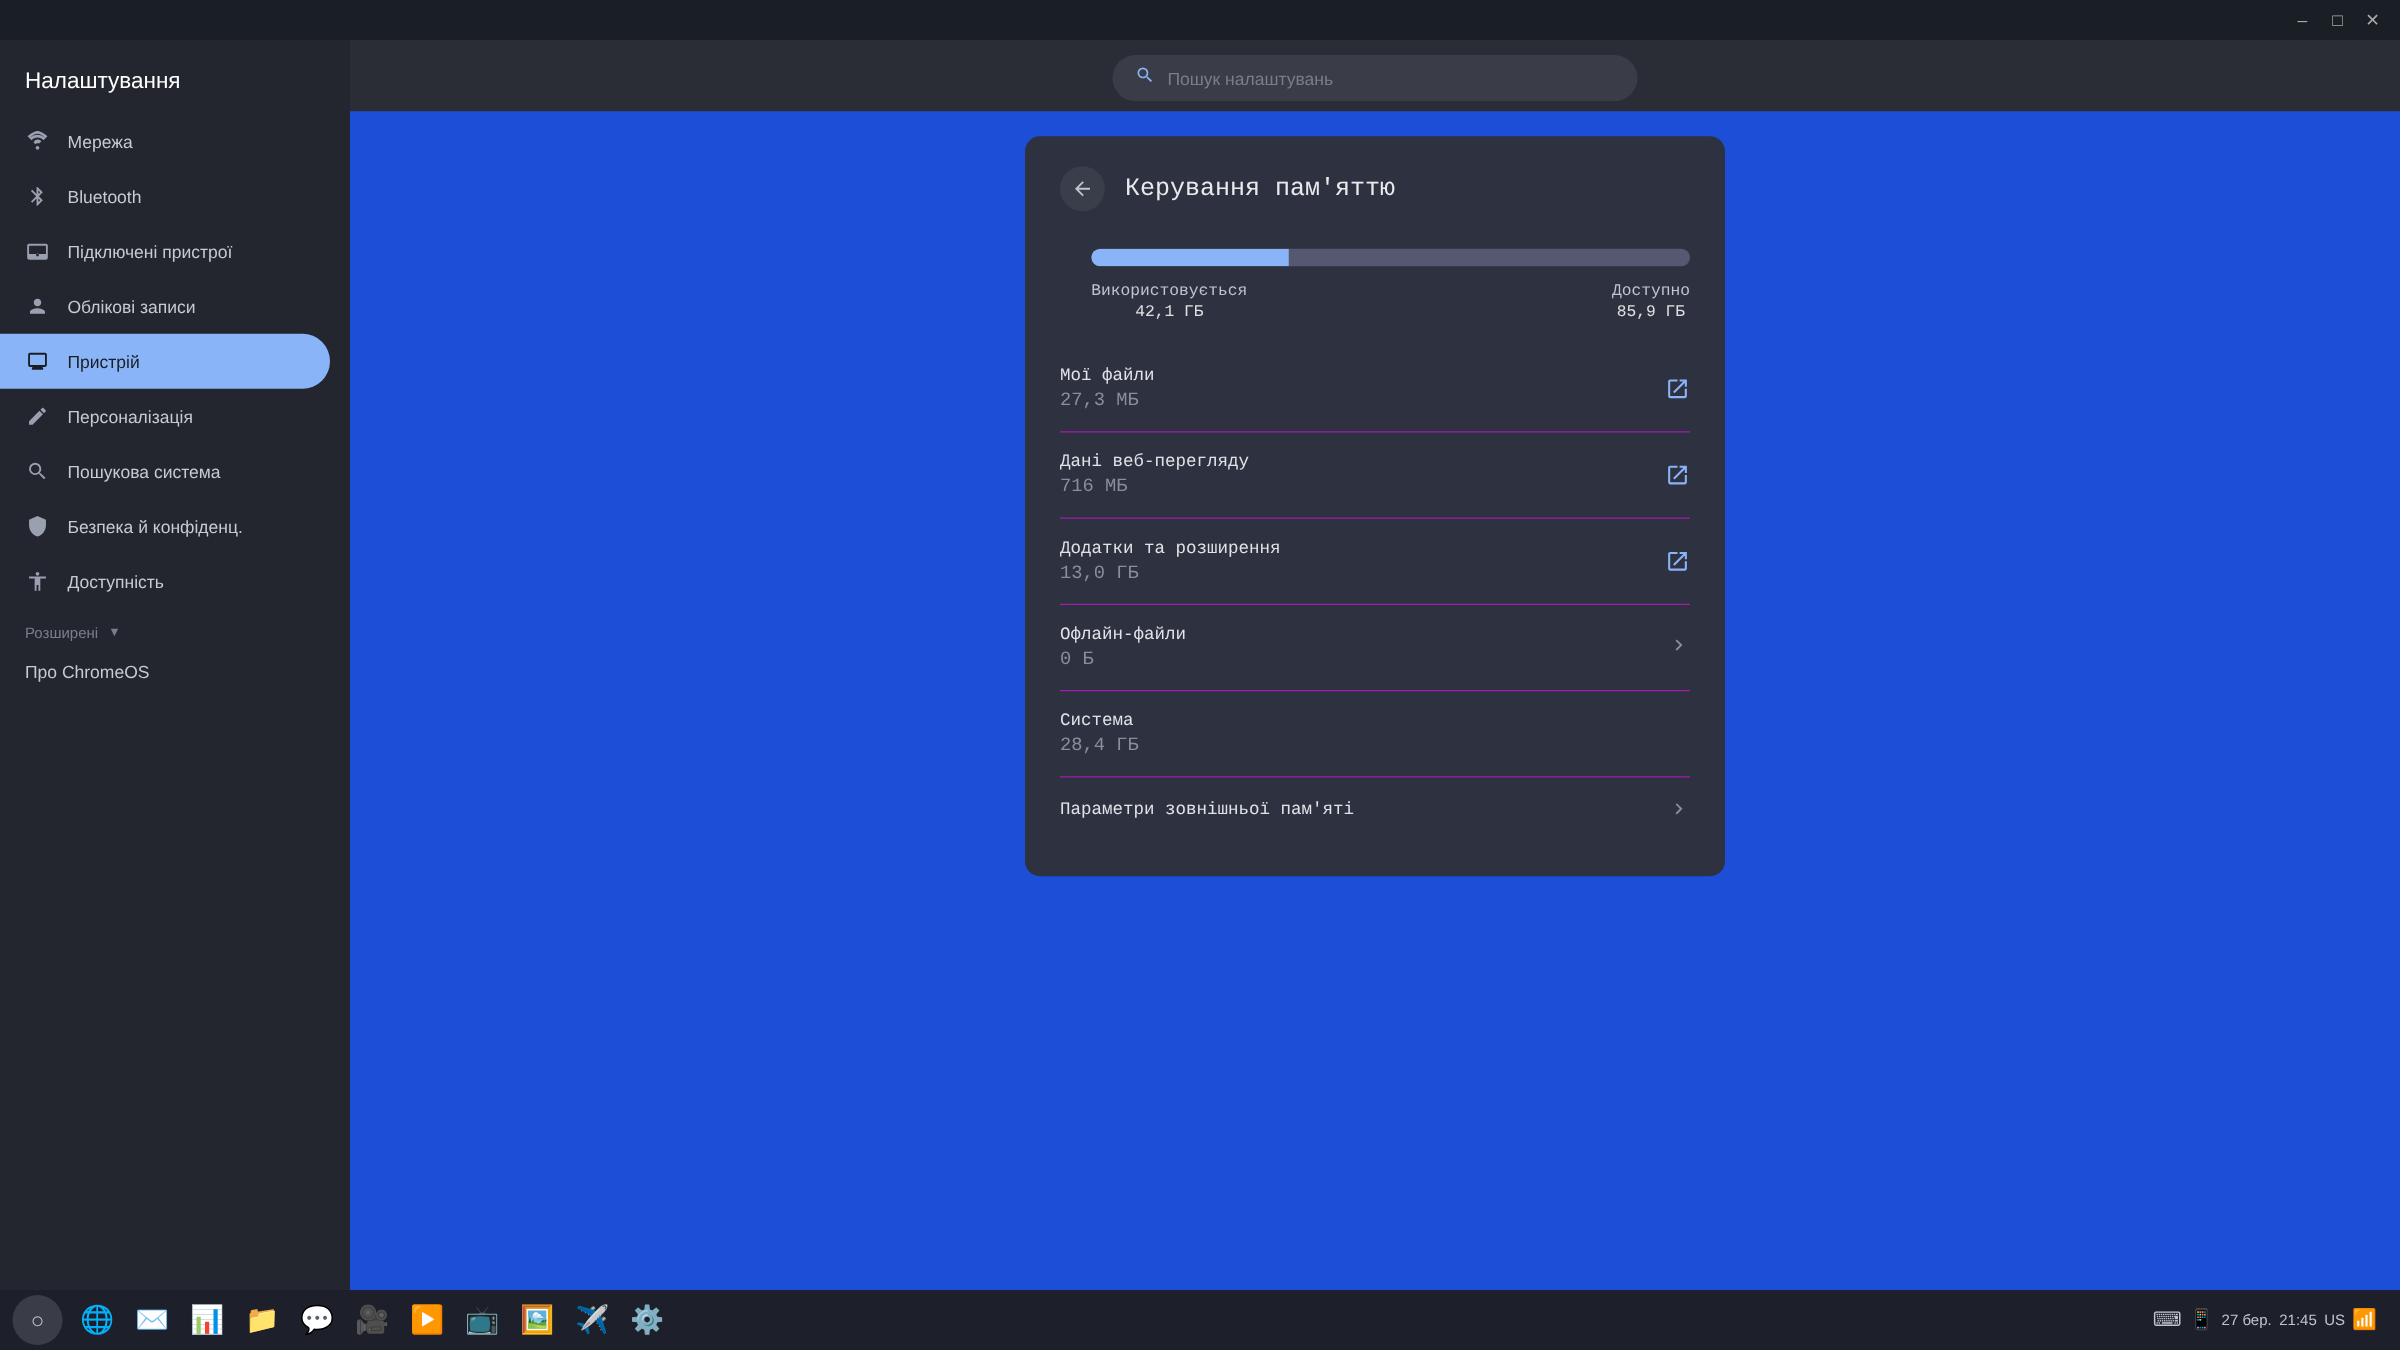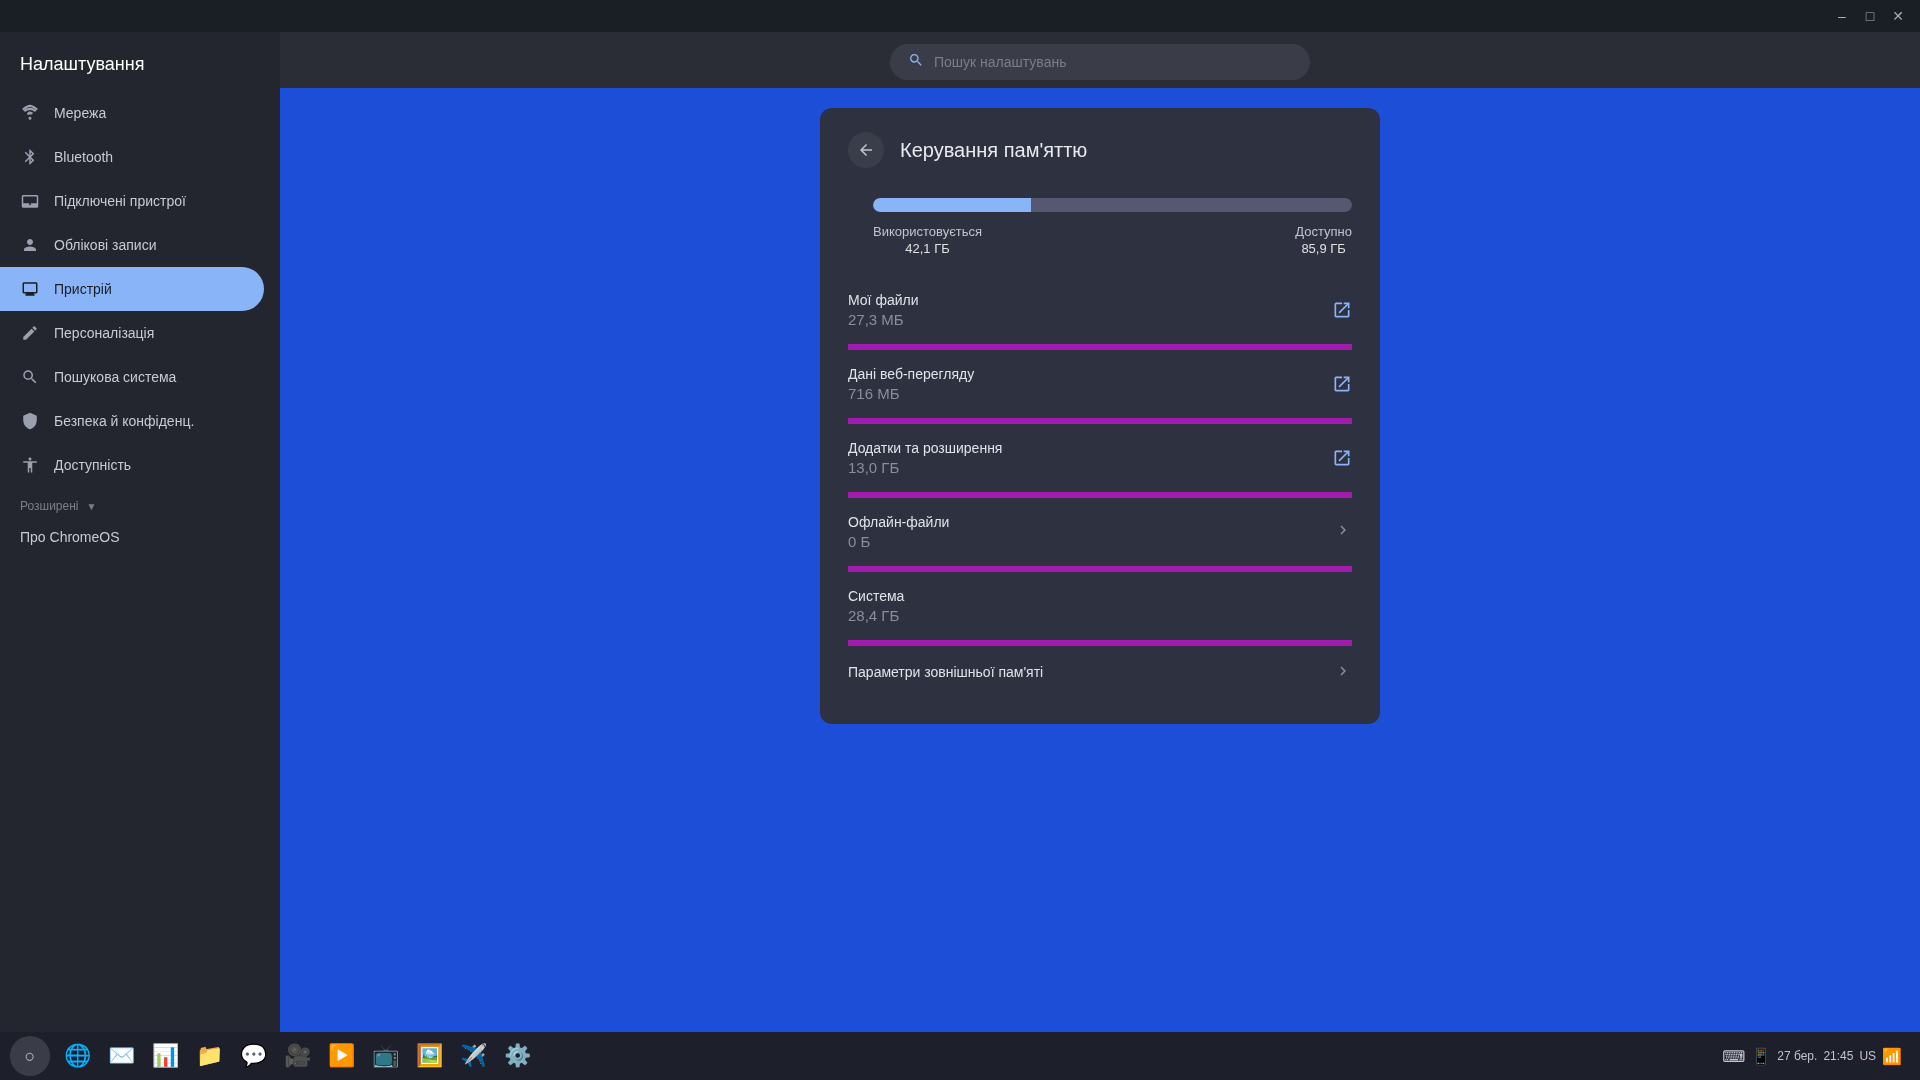--- a/index.html
+++ b/index.html
@@ -139,20 +139,21 @@
       font-size: 14px;
       flex: 1;
     }
     .search-input::placeholder { color: #7a7e8a; }
 
     
     .main-panel {
       flex: 1;
       overflow-y: auto;
       padding: 20px 30px;
+      font-family: Liberation Mono, monospace;
     }
 
     .panel-card {
       background: #2e3140;
       border-radius: 12px;
       padding: 24px 28px;
       max-width: 560px;
       margin: 0 auto;
     }
 
@@ -216,21 +217,21 @@
       font-weight: 500;
       margin-top: 2px;
     }
 
     
     .storage-row {
       display: flex;
       align-items: center;
       justify-content: space-between;
       padding: 16px 0;
-      border-bottom: 6px solid #a21caf;
+      border-bottom: 1px solid #a21caf;
       cursor: pointer;
     }
     .storage-row:last-child { border-bottom: none; }
     .storage-row-info {}
     .storage-row-name {
       font-size: 14px;
       color: #e0e3e8;
       margin-bottom: 3px;
     }
     .storage-row-size {

